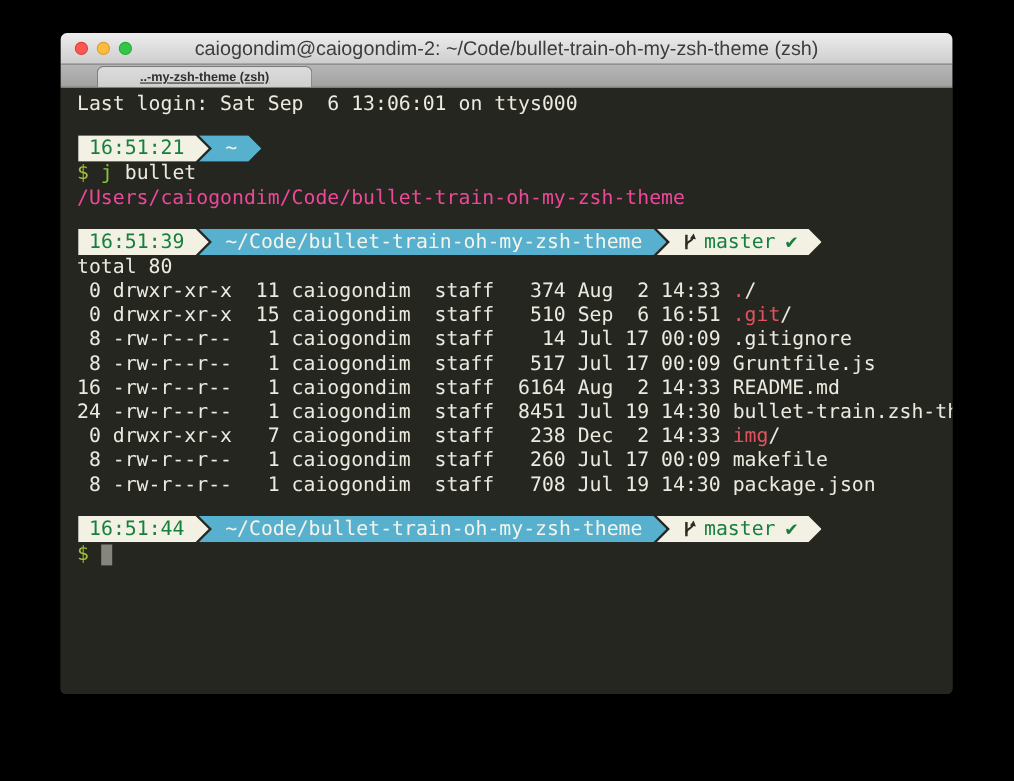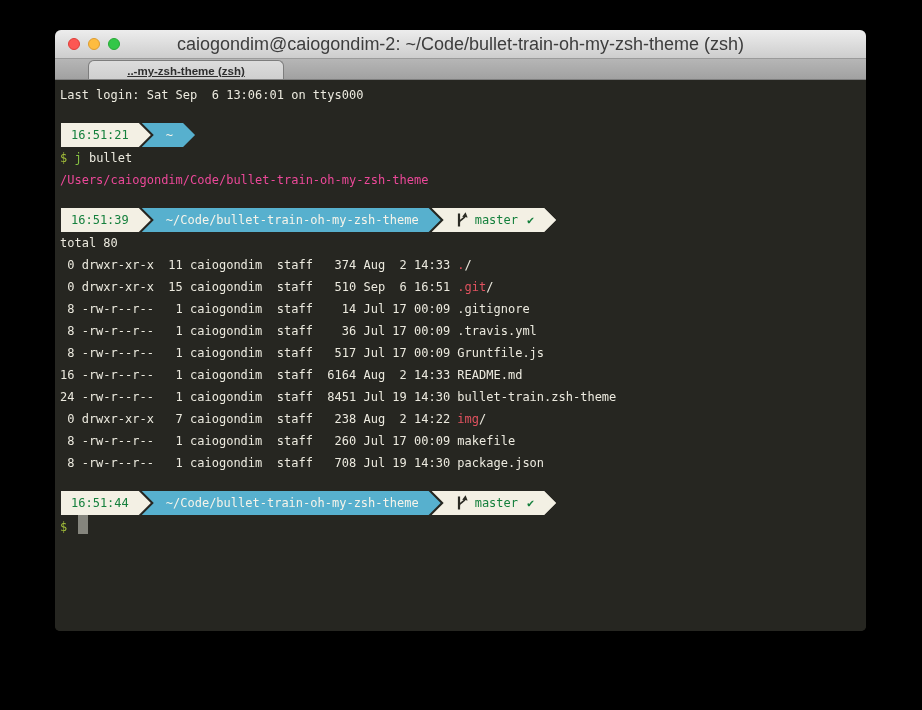--- a/index.html
+++ b/index.html
@@ -32,23 +32,23 @@
   }
   .tab{
     position:absolute;left:33px;bottom:0;width:196px;height:19px;
     background:linear-gradient(#dcdcdc,#cfcfcf);
     border:1px solid #7d7d7d;border-bottom:none;border-radius:6px 6px 0 0;
     box-sizing:border-box;text-align:center;
   }
   .tab span{font-size:11.5px;line-height:17px;color:#2e2e2e;font-weight:bold;text-decoration:underline;}
   
   .terminal{
-    height:553px;background:#262621;padding:4px 0 0 5px;box-sizing:border-box;
+    height:553px;background:#262621;padding:4px 0 0 15px;box-sizing:border-box;
     font-family:"DejaVu Sans Mono","Liberation Mono",monospace;
-    font-size:12px;color:#eceadf;overflow:hidden;
+    font-size:18px;color:#eceadf;overflow:hidden;
   }
   .line{height:22px;line-height:22px;white-space:pre;}
   .gap{height:17px;}
   .t-red{color:#ec4899;}
   .dir{color:#e0525f;}
   .sh-dollar{color:#a3bf3a;}
   .sh-cmd{color:#86c243;}
   .sh-arg{color:#eceadf;text-align:right;}
   
   .promptbar{height:24px;display:flex;align-items:stretch;margin-left:1px;}
@@ -133,25 +133,24 @@
         </div>
       </div>
 
 
       <div class="line">total 80</div>
 
       <div id="rows">
           <div class="line"><span> 0 drwxr-xr-x  11 caiogondim  staff   374 Aug  2 14:33 </span><span class="dir">.</span><span>/</span></div>
           <div class="line"><span> 0 drwxr-xr-x  15 caiogondim  staff   510 Sep  6 16:51 </span><span class="dir">.git</span><span>/</span></div>
           <div class="line"><span> 8 -rw-r--r--   1 caiogondim  staff    14 Jul 17 00:09 </span><span>.gitignore</span><span></span></div>
-          <div class="line"><span> 8 -rw-r--r--   1 caiogondim  staff    36 Jul 17 00:09 </span><span>.travis.yml</span><span></span></div>
           <div class="line"><span> 8 -rw-r--r--   1 caiogondim  staff   517 Jul 17 00:09 </span><span>Gruntfile.js</span><span></span></div>
           <div class="line"><span>16 -rw-r--r--   1 caiogondim  staff  6164 Aug  2 14:33 </span><span>README.md</span><span></span></div>
           <div class="line"><span>24 -rw-r--r--   1 caiogondim  staff  8451 Jul 19 14:30 </span><span>bullet-train.zsh-theme</span><span></span></div>
-          <div class="line"><span> 0 drwxr-xr-x   7 caiogondim  staff   238 Aug  2 14:22 </span><span class="dir">img</span><span>/</span></div>
+          <div class="line"><span> 0 drwxr-xr-x   7 caiogondim  staff   238 Dec  2 14:33 </span><span class="dir">img</span><span>/</span></div>
           <div class="line"><span> 8 -rw-r--r--   1 caiogondim  staff   260 Jul 17 00:09 </span><span>makefile</span><span></span></div>
           <div class="line"><span> 8 -rw-r--r--   1 caiogondim  staff   708 Jul 19 14:30 </span><span>package.json</span><span></span></div>
         </div>
 
       <div class="gap"></div>
 
       <div class="promptbar">
         <div class="seg seg-first seg-white">
           <span>16:51:44</span>
         </div>

